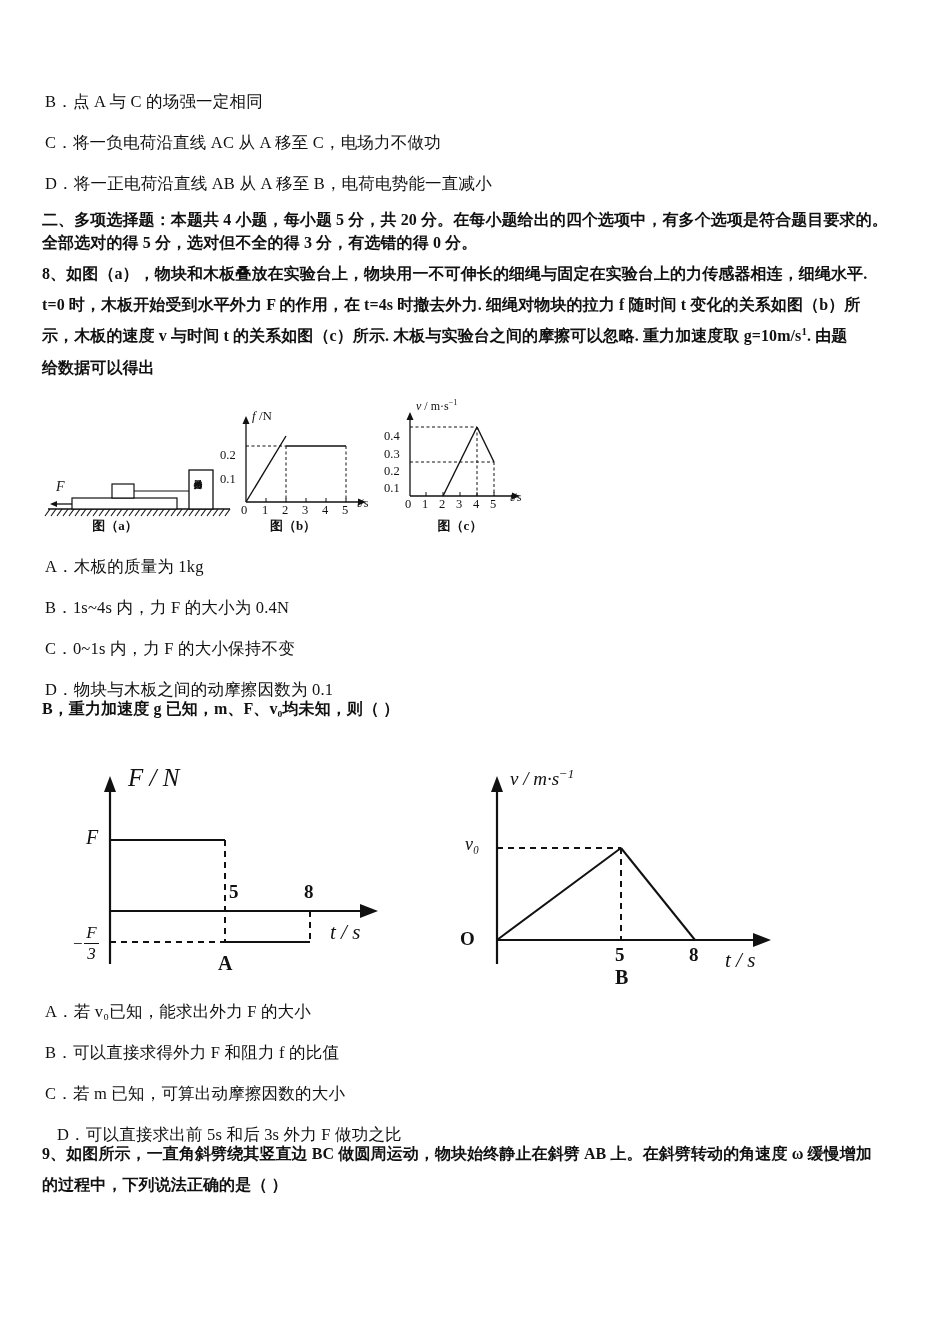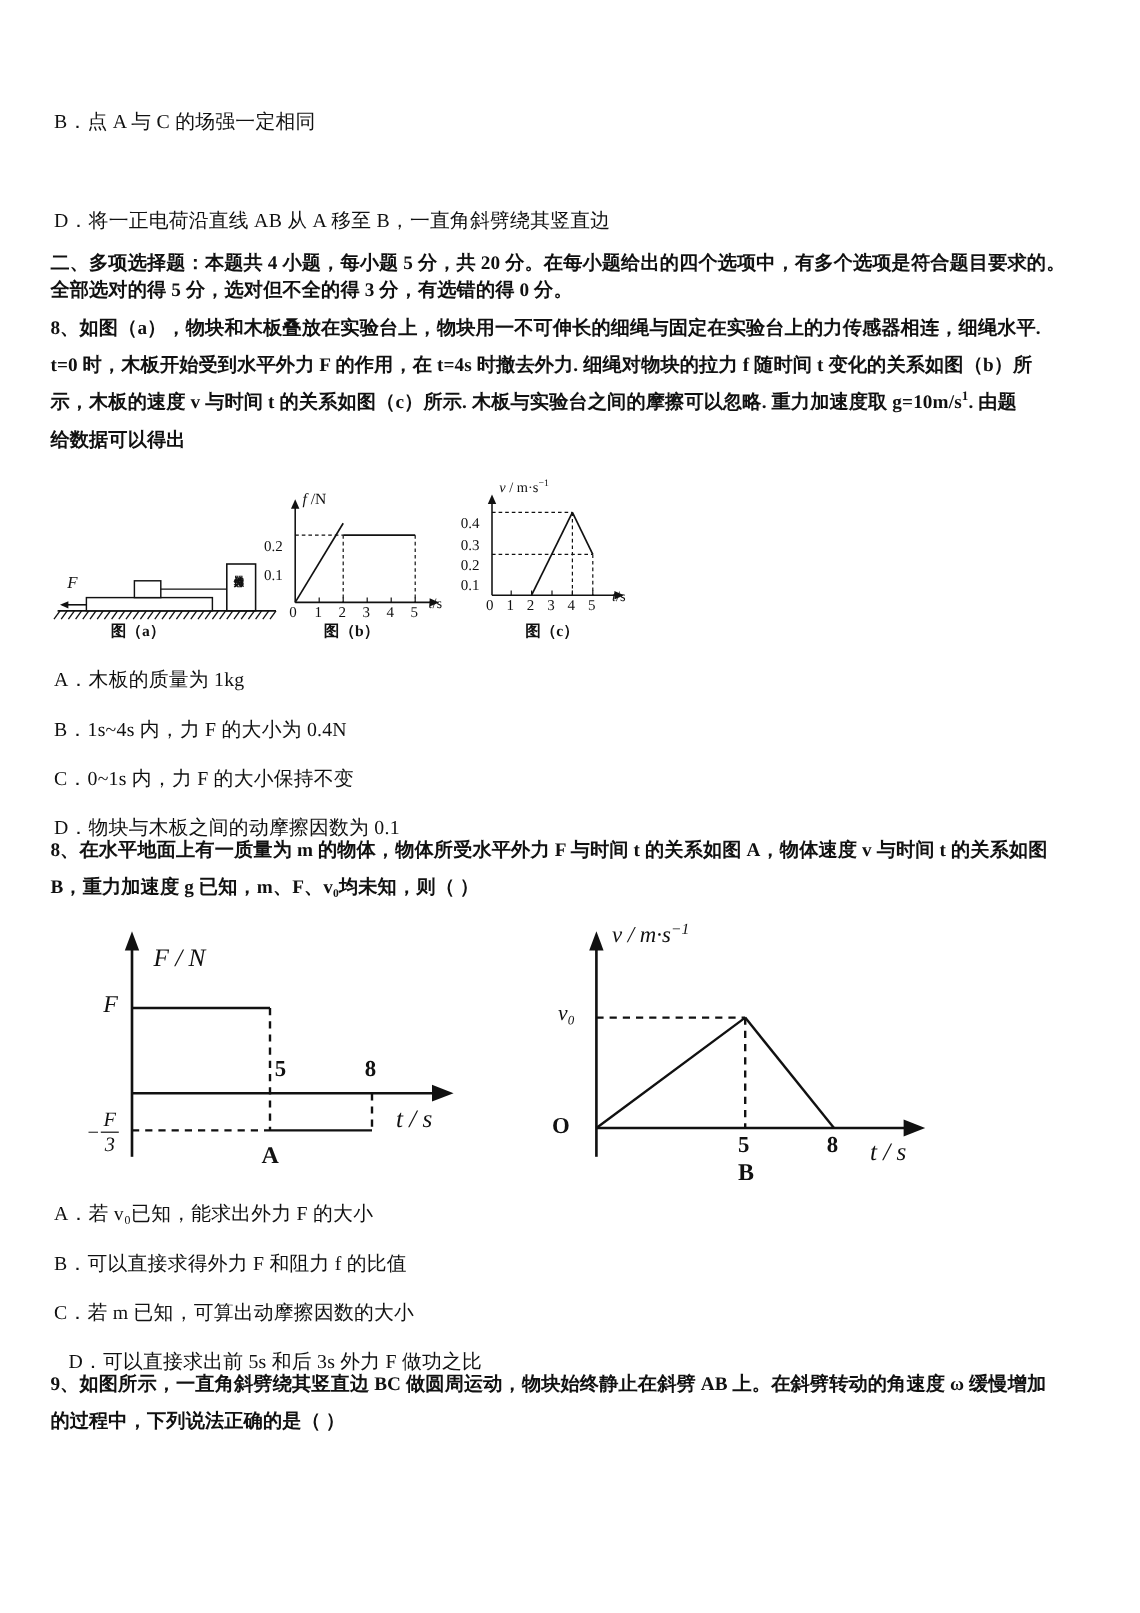--- a/index.html
+++ b/index.html
@@ -117,22 +117,25 @@
   }
 </style>
 </head>
 <body>
 
 <div class="page">
 
   <div class="opt" style="left:45px; top:92px;">
     <span>B．</span><span>点 A 与 C 的场强一定相同</span>
   </div>
+  <div class="opt" style="left:45px; top:133px;">
+    <span>C．</span><span>将一负电荷沿直线 AC 从 A 移至 C，电场力不做功</span>
+  </div>
   <div class="opt" style="left:45px; top:174px;">
-    <span>D．</span><span>将一正电荷沿直线 AB 从 A 移至 B，一直角斜劈绕其竖直边</span>
+    <span>D．</span><span>将一正电荷沿直线 AB 从 A 移至 B，电荷电势能一直减小</span>
   </div>
 
   <div class="para narrow" style="left:42px; top:208px; width:880px;">
     <div>二、多项选择题：本题共 4 小题，每小题 5 分，共 20 分。在每小题给出的四个选项中，有多个选项是符合题目要求的。</div>
     <div>全部选对的得 5 分，选对但不全的得 3 分，有选错的得 0 分。</div>
   </div>
 
   <div class="para" style="left:42px; top:258px; width:890px;">
     <div>8、如图（a），物块和木板叠放在实验台上，物块用一不可伸长的细绳与固定在实验台上的力传感器相连，细绳水平.</div>
     <div>t=0 时，木板开始受到水平外力 F 的作用，在 t=4s 时撤去外力. 细绳对物块的拉力 f 随时间 t 变化的关系如图（b）所</div>
@@ -272,21 +275,20 @@
     <span>B．</span><span>1s~4s 内，力 F 的大小为 0.4N</span>
   </div>
   <div class="opt" style="left:45px; top:639px;">
     <span>C．</span><span>0~1s 内，力 F 的大小保持不变</span>
   </div>
   <div class="opt" style="left:45px; top:680px;">
     <span>D．</span><span>物块与木板之间的动摩擦因数为 0.1</span>
   </div>
 
   <div class="para" style="left:42px; top:693px; width:890px;">
-    <div>8、在水平地面上有一质量为 m 的物体，物体所受水平外力 F 与时间 t 的关系如图 A，物体速度 v 与时间 t 的关系如图</div>
     <div>B，重力加速度 g 已知，m、F、v₀均未知，则（      ）</div>
   </div>
 
   <div class="fig" style="left:62px; top:768px;">
     <svg width="330" height="200" viewBox="0 0 330 200">
 
       <line x1="48" y1="196" x2="48" y2="22" stroke="#111" stroke-width="2.2"></line>
       <polygon points="48,8 42,24 54,24" fill="#111"></polygon>
 
       <line x1="48" y1="143" x2="300" y2="143" stroke="#111" stroke-width="2"></line>
@@ -295,21 +297,21 @@
       <line x1="48" y1="72" x2="163" y2="72" stroke="#111" stroke-width="2"></line>
 
       <line x1="163" y1="72" x2="163" y2="174" stroke="#111" stroke-width="2" stroke-dasharray="6,5"></line>
 
       <line x1="163" y1="174" x2="248" y2="174" stroke="#111" stroke-width="2"></line>
 
       <line x1="248" y1="143" x2="248" y2="174" stroke="#111" stroke-width="2" stroke-dasharray="6,5"></line>
 
       <line x1="48" y1="174" x2="163" y2="174" stroke="#111" stroke-width="2" stroke-dasharray="6,5"></line>
     </svg>
-    <div class="biglabel" style="left:66px; top:-4px; font-size:21px;margin-top:22px;">F / N</div>
+    <div class="biglabel" style="left:66px; top:-4px; font-size:25px;">F / N</div>
     <div class="biglabel" style="left:268px; top:152px; font-size:21px;">t / s</div>
     <div class="biglabel" style="left:24px; top:58px; font-size:20px;">F</div>
     <div class="frac" style="left:22px; top:156px;">
       <span class="minus">−</span>
       <span>F</span>
       <span class="bar"></span>
       <span>3</span>
     </div>
     <div class="bigtick" style="left:167px; top:113px;">5</div>
     <div class="bigtick" style="left:242px; top:113px;">8</div>

